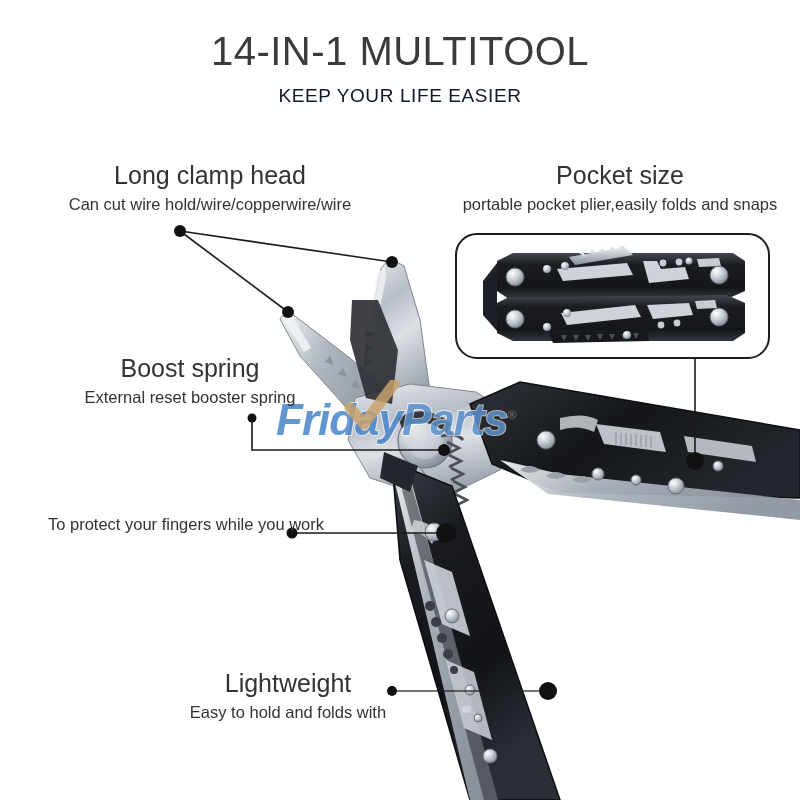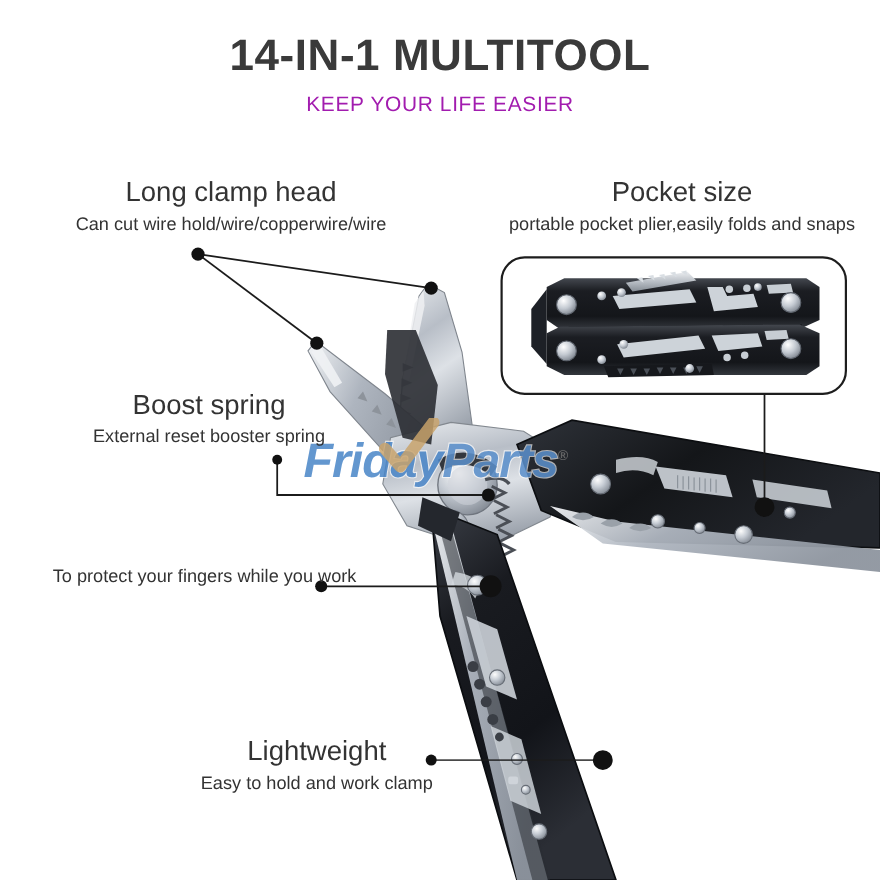--- a/index.html
+++ b/index.html
@@ -9,26 +9,26 @@
     background:#ffffff;
     position:relative;
     overflow:hidden;
     color:#2b2b2b;
   }
   #stage { position:absolute; inset:0; width:800px; height:800px; }
 
   
   .hdr { position:absolute; left:0; top:0; width:800px; text-align:center; }
   .hdr-title {
-    font-size:40px; font-weight:bold; letter-spacing:0.5px;
+    font-size:40px; font-weight:normal; letter-spacing:0.5px;
     color:#3a3a3a; line-height:1.05; margin-top:30px;
   }
   .hdr-sub {
     font-size:19px; font-weight:normal; letter-spacing:0.6px;
-    color:#a21caf; margin-top:13px;
+    color:#0f172a; margin-top:13px;
   }
 
   
   .callout { position:absolute; }
   .co-title { font-size:25px; color:#333; white-space:nowrap; line-height:1.1; }
   .co-desc  { font-size:16.5px; color:#333; white-space:nowrap; line-height:1.2; margin-top:5px; }
   .co-c { text-align:center; }
 
   
   .inset {
@@ -344,16 +344,16 @@
     <div class="co-title">Boost spring</div>
     <div class="co-desc">External reset booster spring</div>
   </div>
 
   <div class="callout co-c" style="left:16px; top:510px; width:340px;">
     <div class="co-desc">To protect your fingers while you work</div>
   </div>
 
   <div class="callout co-c" style="left:182px; top:670px; width:212px;">
     <div class="co-title">Lightweight</div>
-    <div class="co-desc">Easy to hold and work clamp</div>
+    <div class="co-desc">Easy to hold and folds with</div>
   </div>
 
 </div>
 
 </body></html>

